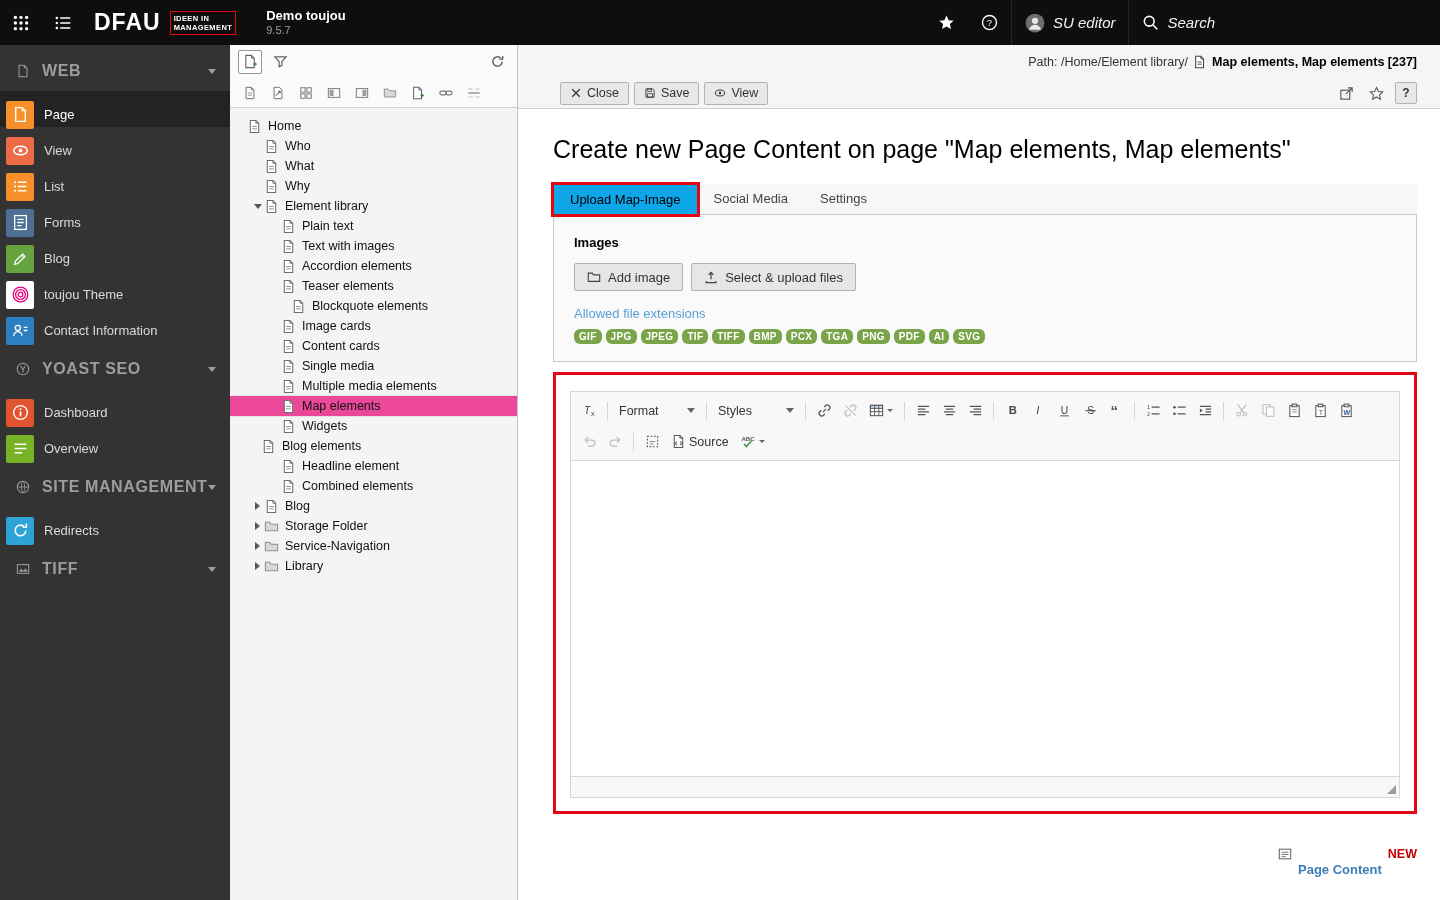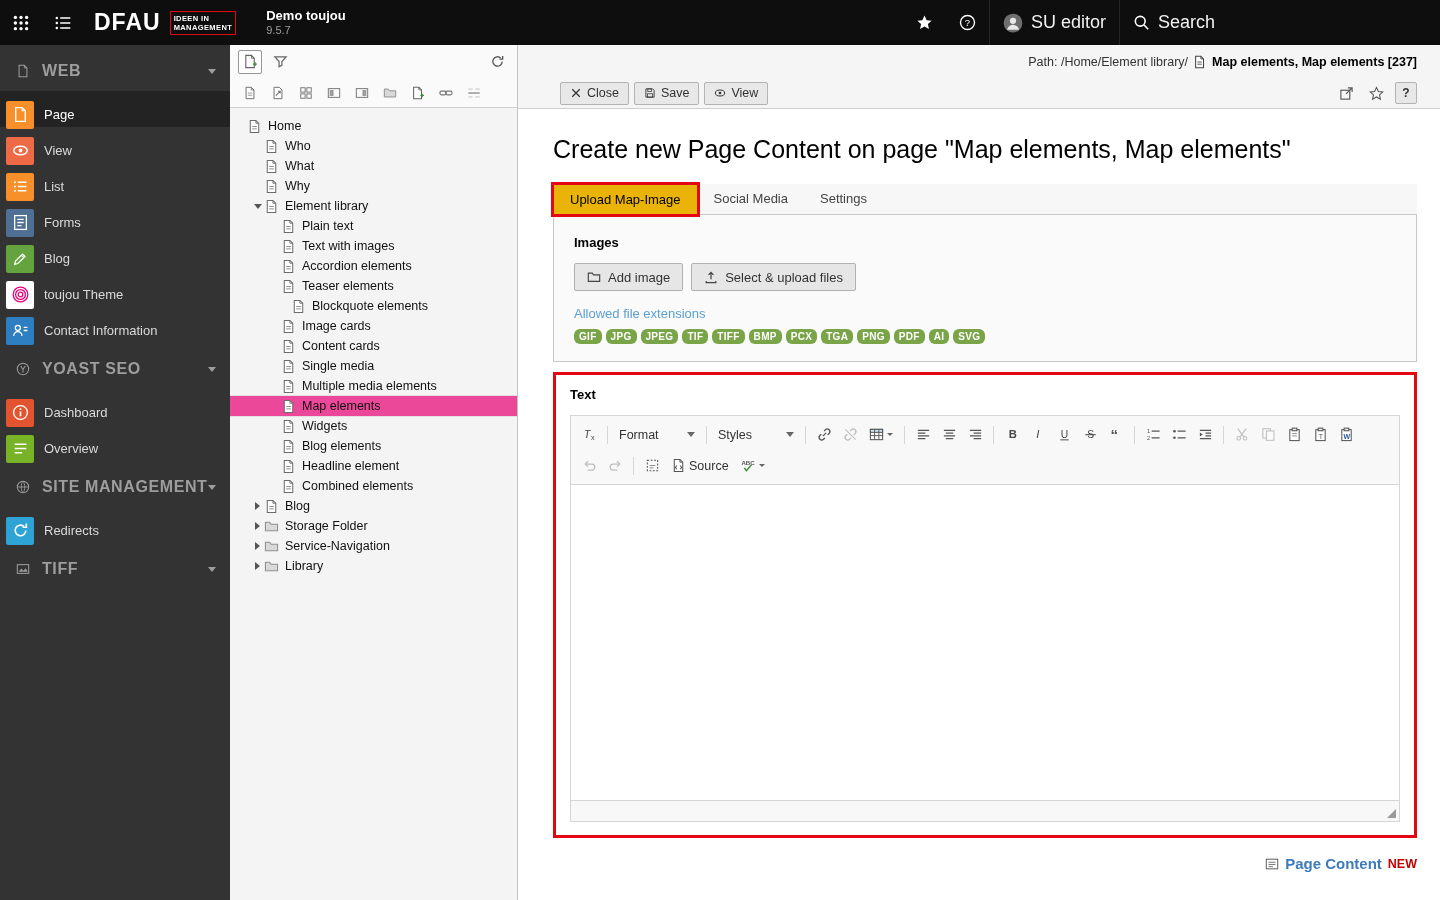--- a/index.html
+++ b/index.html
@@ -17,21 +17,21 @@
   .brand-word { font-size:23px; font-weight:bold; letter-spacing:1px; }
   .brand-tag { border:1px solid #e30613; padding:2px 3px; line-height:1.2; }
   .brand-tag div { font-size:7.5px; font-weight:bold; letter-spacing:.4px; }
   .site-block { margin-left:30px; line-height:1.25; }
   .site-name { font-size:13px; font-weight:bold; }
   .site-version { font-size:11px; color:#9c9c9c; }
   .topbar-right { margin-left:auto; margin-right:212px; display:flex; align-items:center; height:100%; }
   .tb-item { height:45px; display:flex; align-items:center; gap:8px; padding:0 13px; cursor:pointer; }
   .tb-item svg { width:17px; height:17px; }
   .tb-user-avatar svg { width:20px; height:20px; }
-  .tb-label { font-size:18px; color:#f1f1f1; }
+  .tb-label { font-size:15px; color:#f1f1f1;font-style:italic; }
   .tb-sep { width:1px; height:45px; background:#262626; }
 
   
   .main { flex:1; display:flex; min-height:0; }
 
   
   .sidebar { width:230px; flex:0 0 230px; background:#333; overflow:hidden; }
   .side-sec { height:40px; display:flex; align-items:center; padding:0 14px 0 16px; cursor:pointer; margin-top:6px; }
   .side-sec-icon svg { width:14px; height:14px; }
   .side-sec-label { color:#9d9d9d; font-size:16px; font-weight:bold; letter-spacing:.6px; margin-left:12px; flex:1; }
@@ -75,21 +75,21 @@
   .dh-right { margin-left:auto; display:flex; align-items:center; gap:8px; }
   .dh-icobtn { width:22px; height:22px; display:flex; align-items:center; justify-content:center; }
   .dh-icobtn svg { width:15px; height:15px; }
   .dh-help { border:1px solid #b3b3b3; border-radius:2px; background:#e8e8e8; font-size:12px; color:#333; font-weight:bold; }
 
   .content-body { flex:1; padding:26px 23px 0 35px; overflow:hidden; }
   h1.page-title { font-size:25px; font-weight:normal; color:#000; margin-bottom:20px; }
 
   .tabbar { display:flex; background:#f7f7f7; border-bottom:1px solid #c8c8c8; }
   .tab-wrap { position:relative; padding:7px 16px; font-size:13px; color:#444; cursor:pointer; margin-bottom:-1px; }
-  .tab-wrap.active { background:#eab308; border:1px solid #c8c8c8; border-bottom:1px solid #fff; color:#000; }
+  .tab-wrap.active { background:#0ea5e9; border:1px solid #c8c8c8; border-bottom:1px solid #fff; color:#000; }
   .annotation-box { position:absolute; inset:-3px; border:3px solid var(--annotation,#e30613); pointer-events:none; z-index:4; }
 
   .tabpanel { background:#fafafa; border:1px solid #c8c8c8; border-top:none; padding:20px 20px 17px; }
   .fieldset-h { font-size:13px; font-weight:bold; margin-bottom:13px; }
   .btn-row { display:flex; gap:8px; }
   .panel-btn { display:inline-flex; align-items:center; gap:7px; background:#e6e6e6; border:1px solid #b1b1b1; border-radius:2px; height:28px; padding:0 12px; font-size:13px; color:#333; cursor:pointer; }
   .panel-btn svg { width:14px; height:14px; }
   .allowed-link { display:inline-block; margin-top:15px; font-size:13px; color:var(--link,#5a9fd4); text-decoration:none; cursor:pointer; }
   .badges { display:flex; gap:4px; margin-top:8px; }
   .badge { background:var(--badge,#79a548); color:#fff; font-size:10px; font-weight:bold; padding:2px 5px; border-radius:6px; letter-spacing:.3px; }
@@ -107,21 +107,21 @@
   .ck-dd-label { font-size:12.5px; color:#333; }
   .ck-dd .caret, .ck-btn .caret { border-top-color:#666; }
   .caret.mini { border-left-width:3px; border-right-width:3px; border-top-width:3.5px; }
   .ck-sep { width:1px; height:18px; background:#d6d6d6; margin:0 5px; flex:0 0 1px; }
   .ck-area { height:315px; background:#fff; cursor:text; }
   .ck-bottom { height:21px; background:#f8f8f8; border-top:1px solid #d6d6d6; position:relative; }
   .resize-handle { position:absolute; right:3px; bottom:3px; width:0; height:0; border-left:9px solid transparent; border-bottom:9px solid #9a9a9a; cursor:nwse-resize; }
 
   .record-footer { display:flex; justify-content:flex-end; align-items:center; gap:6px; margin-top:17px; }
   .record-footer svg { width:14px; height:14px; }
-  .rec-type { font-size:15px; font-weight:bold; color:var(--rectype,#3d7cb8); }
+  .rec-type { font-size:13px; font-weight:bold; color:var(--rectype,#3d7cb8);margin-top:31px; }
   .rec-new { font-size:12.5px; font-weight:bold; color:var(--new,#c40000); }
 </style>
 </head>
 <body>
 
 <div class="app">
 
   <div class="topbar">
     <button class="tb-iconbtn">
         <svg viewBox="0 0 16 16">
@@ -589,21 +589,21 @@
             <span class="twisty none"></span>
             <span class="tree-ico">
               <svg viewBox="0 0 16 16">
                 <path d="M3.5 1.5h6l3 3v10h-9z" fill="#fff" stroke="#6d6d6d" stroke-width="1.1"></path>
                 <path d="M9.5 1.5v3h3" fill="none" stroke="#6d6d6d"></path>
                 <path d="M5.5 8h5M5.5 10.5h5" stroke="#8b8b8b"></path>
               </svg>
             </span>
             <span class="tree-label">Widgets</span>
           </div>
-          <div class="tree-row" style="padding-left:38px">
+          <div class="tree-row" style="padding-left:18px">
             <span class="twisty none"></span>
             <span class="tree-ico">
               <svg viewBox="0 0 16 16">
                 <path d="M3.5 1.5h6l3 3v10h-9z" fill="#fff" stroke="#6d6d6d" stroke-width="1.1"></path>
                 <path d="M9.5 1.5v3h3" fill="none" stroke="#6d6d6d"></path>
                 <path d="M5.5 8h5M5.5 10.5h5" stroke="#8b8b8b"></path>
               </svg>
             </span>
             <span class="tree-label">Blog elements</span>
           </div>
@@ -759,21 +759,20 @@
               <span class="badge">PCX</span>
               <span class="badge">TGA</span>
               <span class="badge">PNG</span>
               <span class="badge">PDF</span>
               <span class="badge">AI</span>
               <span class="badge">SVG</span>
             </div>
         </div>
 
         <div class="red-frame">
-          <div class="fieldset-h">Text</div>
           <div class="ck">
             <div class="ck-top">
               <div class="ck-row" id="ck-row1">
                   <button class="ck-btn">
                     <span>
                       <svg viewBox="0 0 16 16">
                         <text x="2" y="11.5" font-size="11" font-style="italic" fill="#444">T</text>
                         <text x="9.5" y="13.5" font-size="7.5" fill="#444">x</text>
                       </svg>
                     </span>

